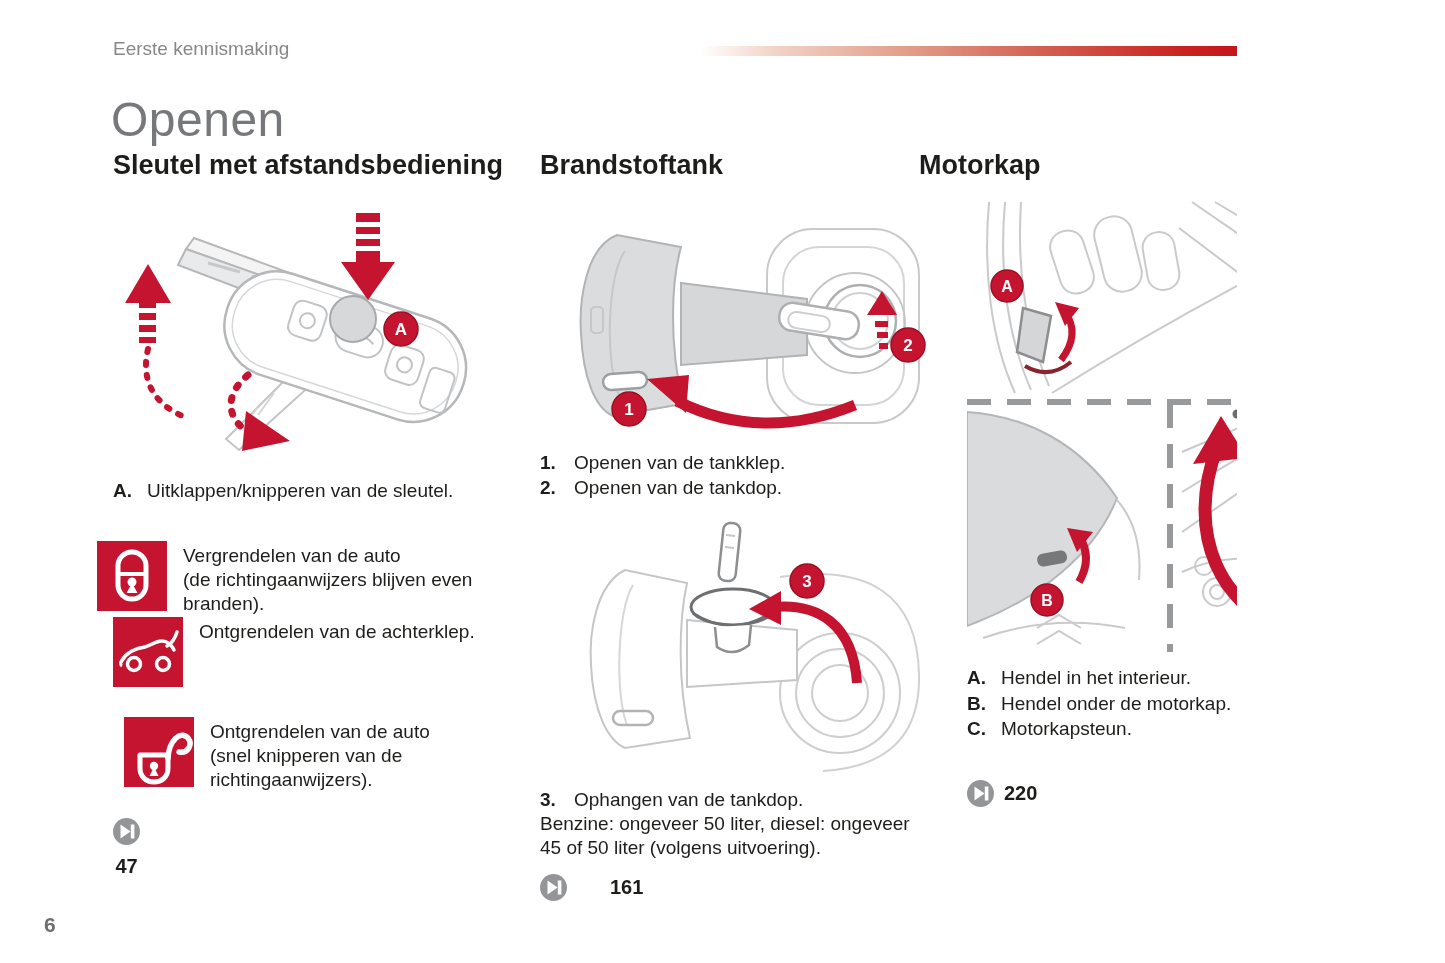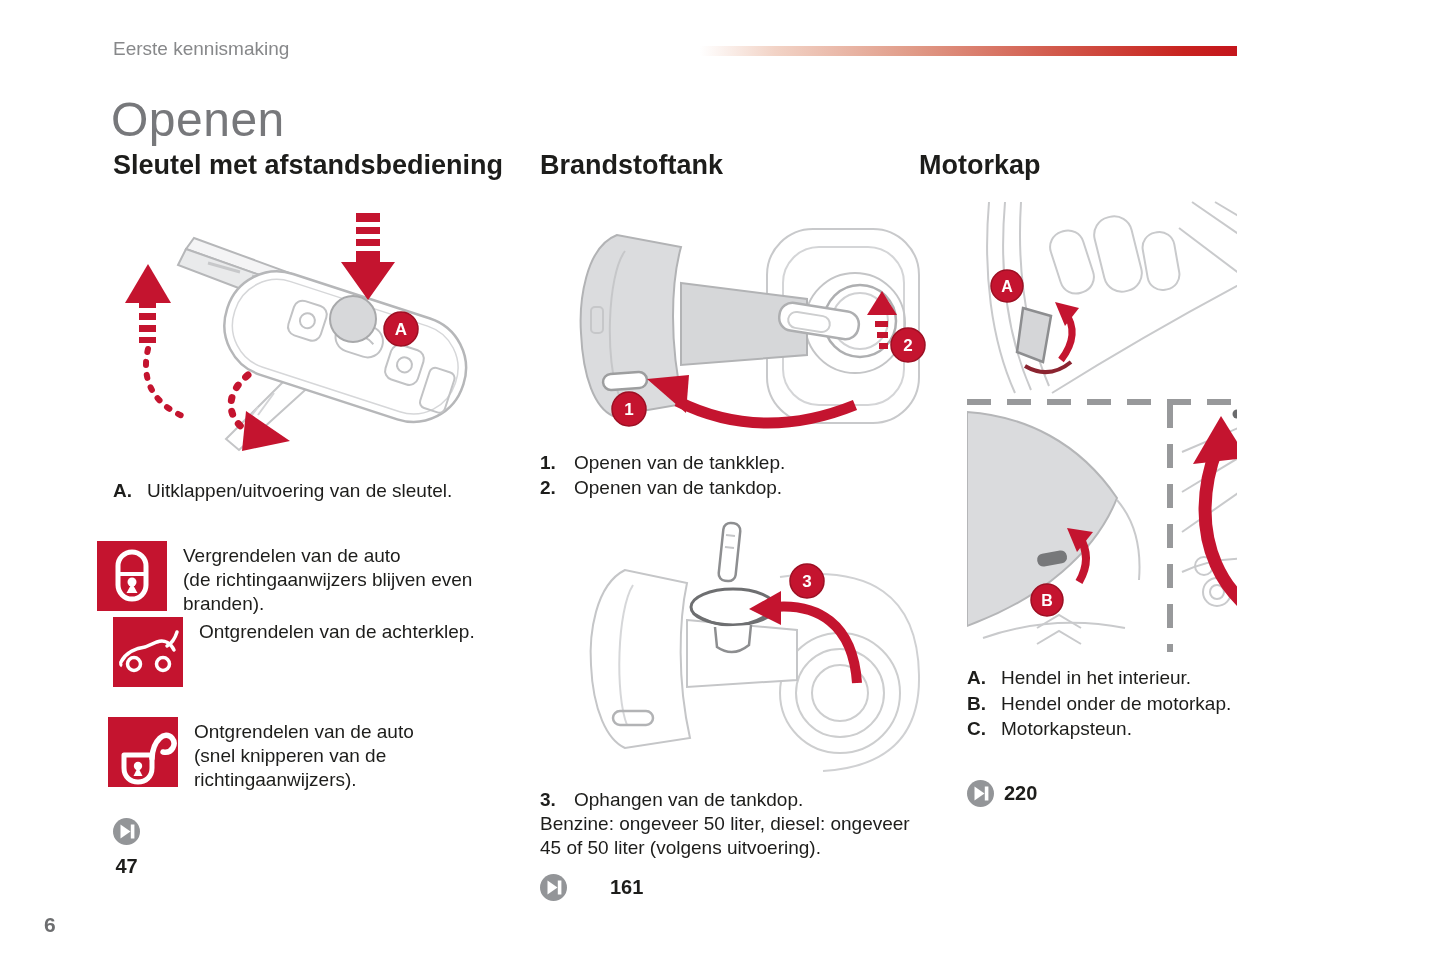--- a/index.html
+++ b/index.html
@@ -78,21 +78,21 @@
     </g>
 
     <g>
       <circle cx="293" cy="122" r="17" fill="#c4142f" stroke="#9d0f23" stroke-width="1.5"></circle>
       <text x="293" y="128" text-anchor="middle" font-size="17" font-weight="bold" fill="#fff" font-family="Liberation Sans, sans-serif">A</text>
     </g>
   </svg>
 
   <div class="abs body-text item-row" style="left:113px;top:479px;width:410px;">
     <span class="item-num">A.</span>
-    <span>Uitklappen/uitvoering van de sleutel.</span>
+    <span>Uitklappen/knipperen van de sleutel.</span>
   </div>
 
   <div class="abs icon-row" style="left:97px;top:517px;width:400px;margin-top:24px;">
     <svg class="icon-box" width="70" height="70" viewBox="0 0 70 70">
       <rect width="70" height="70" fill="#c4142f"></rect>
       <rect x="21" y="11" width="28" height="47" rx="14" fill="none" stroke="#fff" stroke-width="5"></rect>
       <line x1="21" y1="33" x2="49" y2="33" stroke="#fff" stroke-width="4"></line>
       <circle cx="35" cy="41" r="4.5" fill="#fff"></circle>
       <polygon points="35,42 29.5,52 40.5,52" fill="#fff"></polygon>
     </svg>
@@ -110,21 +110,21 @@
       <path d="M54,29 Q61,25 64,15" fill="none" stroke="#fff" stroke-width="3.5" stroke-linecap="round"></path>
       <circle cx="21" cy="47" r="6.5" fill="none" stroke="#fff" stroke-width="3.5"></circle>
       <circle cx="50" cy="47" r="6.5" fill="none" stroke="#fff" stroke-width="3.5"></circle>
       <path d="M8,45 q-1,3 1,4" fill="none" stroke="#fff" stroke-width="3"></path>
     </svg>
     <div class="body-text icon-text">
       <div>Ontgrendelen van de achterklep.</div>
     </div>
   </div>
 
-  <div class="abs icon-row" style="left:108px;top:717px;width:400px;">
+  <div class="abs icon-row" style="left:124px;top:717px;width:400px;">
     <svg class="icon-box" width="70" height="70" viewBox="0 0 70 70">
       <rect width="70" height="70" fill="#c4142f"></rect>
       <path d="M16,38 h28 v13 c0,9 -6.5,14 -14,14 s-14,-5 -14,-14 z" fill="none" stroke="#fff" stroke-width="5" stroke-linejoin="round"></path>
       <circle cx="30" cy="49" r="4.2" fill="#fff"></circle>
       <polygon points="30,50 25.5,59 34.5,59" fill="#fff"></polygon>
       <path d="M44,41 C45,23 57,13 64,21 C69,27 64,37 55,35" fill="none" stroke="#fff" stroke-width="5.5" stroke-linecap="round"></path>
     </svg>
     <div class="body-text icon-text">
       <div>Ontgrendelen van de auto</div>
       <div>(snel knipperen van de</div>

